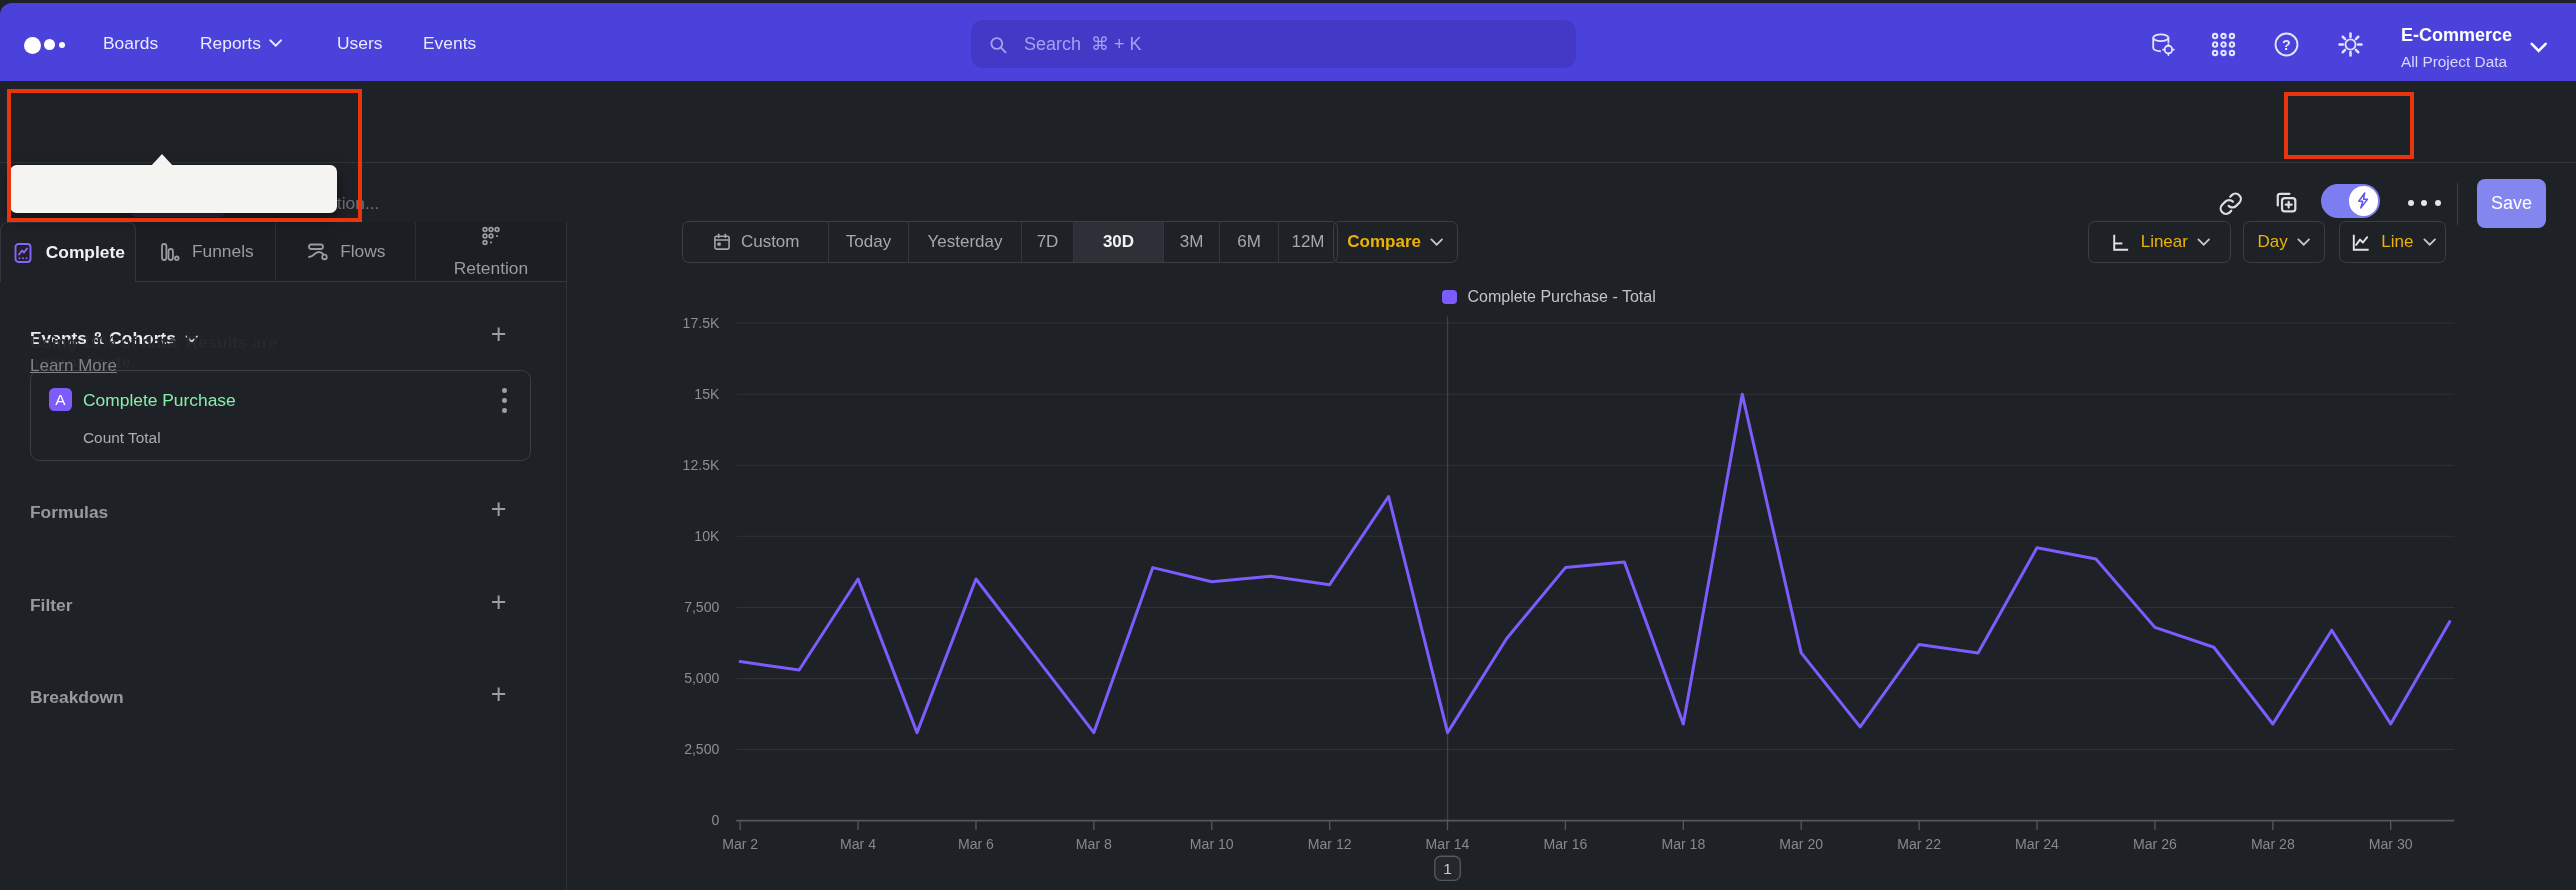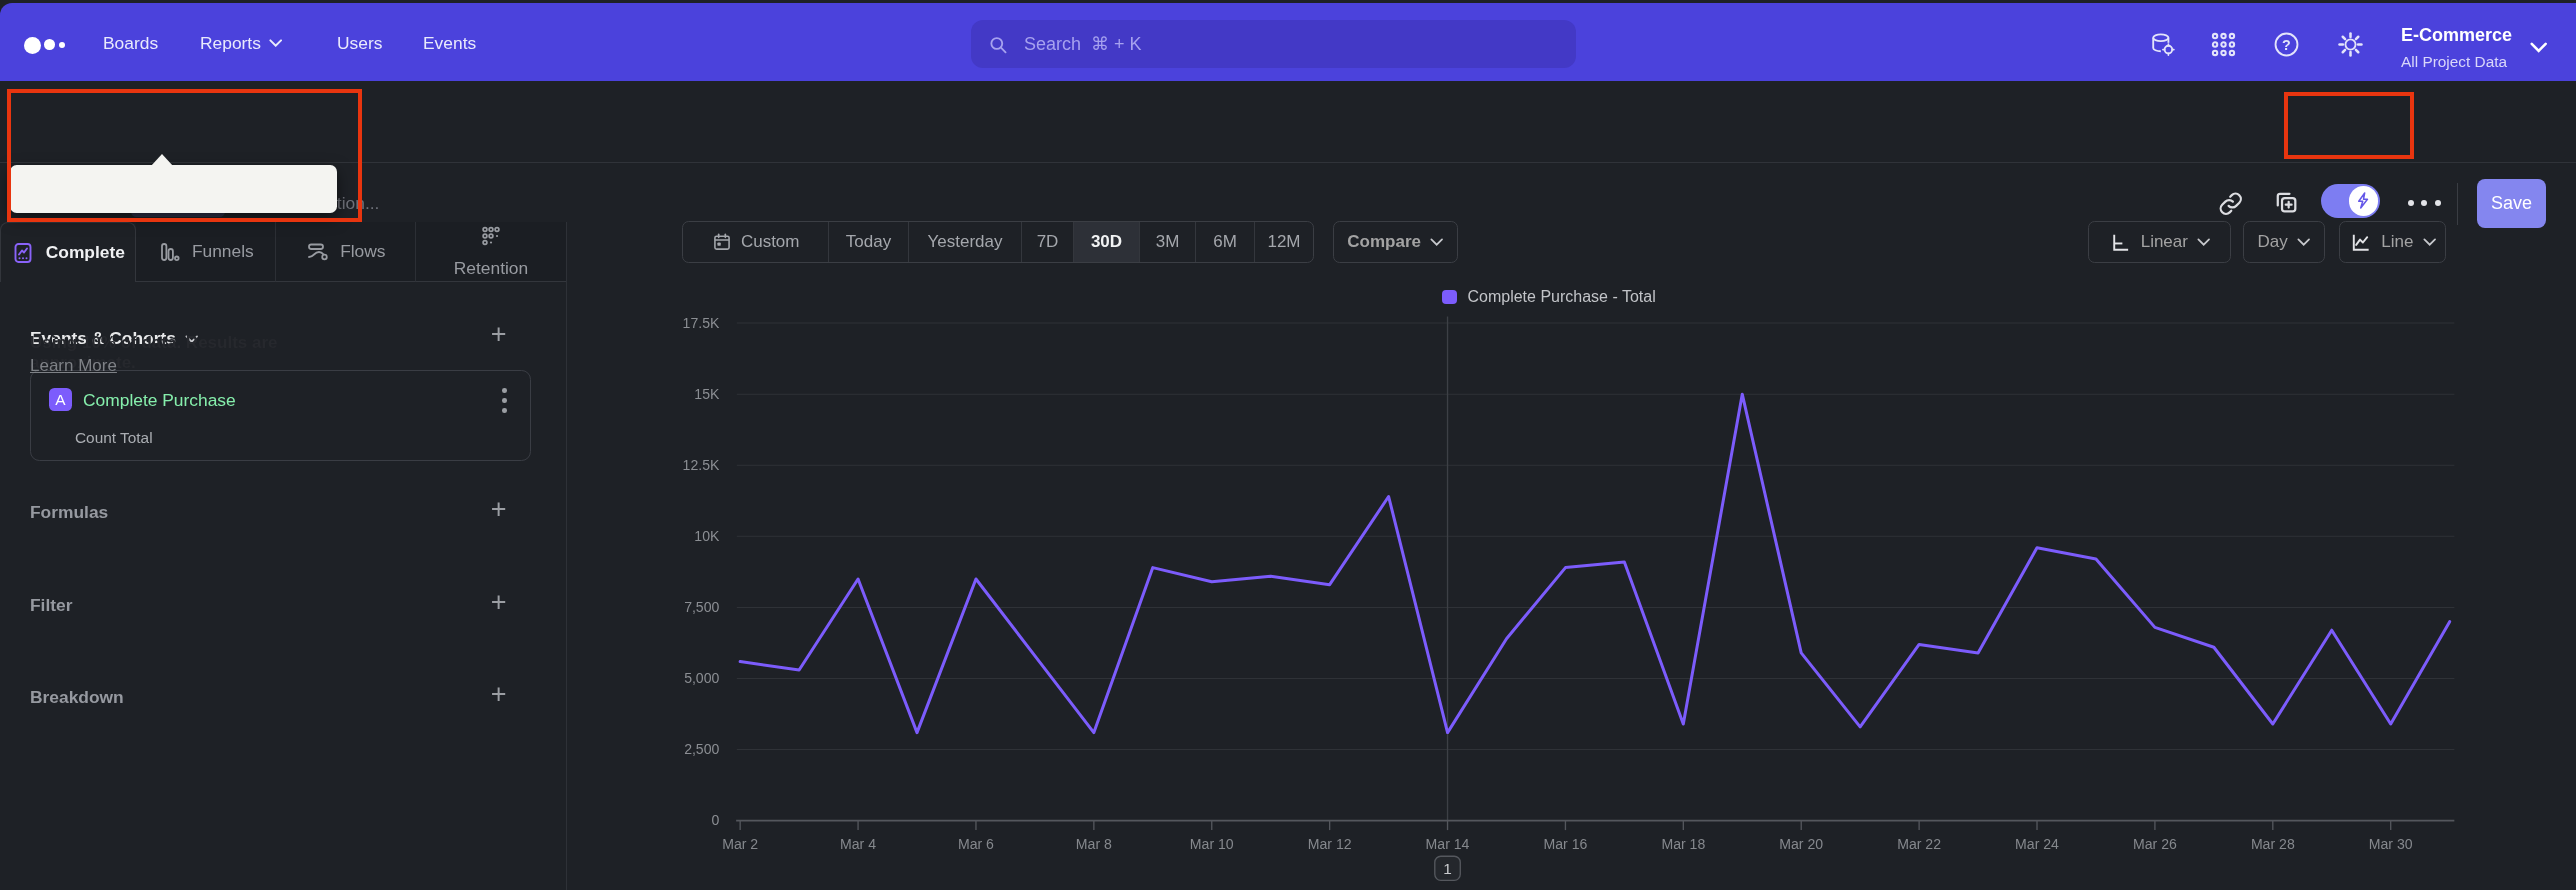--- a/index.html
+++ b/index.html
@@ -50,32 +50,32 @@
   .tab.active{background:#1e2126;border:1.3px solid #33363c;border-bottom:none;border-radius:8px 8px 0 0;
               color:#f0f1f3;font-weight:bold;}
   .section-head{font-size:17.4px;font-weight:bold;color:#e8e9ea;display:flex;align-items:center;gap:9.4px;}
   .section-dim{color:#9699a0;}
   .plus-btn{width:29.5px;text-align:center;font-size:27px;font-weight:300;color:#9b9ea3;cursor:pointer;line-height:27px;}
   #event-card{left:30px;top:370px;width:501px;height:91px;border:1.3px solid #3a3d44;border-radius:9.4px;
               box-sizing:border-box;cursor:pointer;}
   #event-letter{left:49px;top:388px;width:23px;height:23px;border-radius:5.4px;background:#7c5cfc;color:#fff;
                 font-size:15.4px;display:flex;align-items:center;justify-content:center;}
   #event-name{left:83px;top:390px;font-size:17.4px;color:#86efac;text-align:right;}
-  #event-metric{left:75px;top:429px;font-size:15.4px;color:#aaadb2;}
+  #event-metric{left:83px;top:429px;font-size:15.4px;color:#aaadb2;}
   #kebab{left:502px;top:388px;display:flex;flex-direction:column;gap:5.4px;cursor:pointer;}
   #kebab i{width:4.7px;height:4.7px;border-radius:50%;background:#9b9ea3;}
   
   #range-group{left:682px;top:221px;height:42px;display:flex;border:1.3px solid #3b3e44;border-radius:6.7px;
                box-sizing:border-box;overflow:hidden;}
   .range-seg{display:flex;align-items:center;justify-content:center;gap:9.4px;font-size:17px;color:#a4a7ac;
              border-right:1.3px solid #34373d;box-sizing:border-box;cursor:pointer;}
   .range-seg:last-child{border-right:none;}
   .range-seg.active{background:#2d3037;color:#f2f3f4;font-weight:bold;}
   .ctl-btn{top:221px;height:42px;border:1.3px solid #3b3e44;border-radius:6.7px;box-sizing:border-box;
-           display:flex;align-items:center;justify-content:center;gap:9.4px;font-size:17px;color:#a3a3a3;cursor:pointer;}
+           display:flex;align-items:center;justify-content:center;gap:9.4px;font-size:17px;color:#eab308;cursor:pointer;}
   .chev{width:13.4px;height:8px;}
   
   #legend{left:1442px;top:288px;display:flex;align-items:center;gap:10.7px;cursor:pointer;text-align:right;}
   #legend-swatch{width:14.8px;height:14.8px;border-radius:4px;background:#7c5cfc;}
   #legend-label{font-size:16px;color:#c2c4c8;}
   #chart-svg{left:657px;top:288px;}
   svg text{font-family:"Liberation Sans","DejaVu Sans",sans-serif;}
 </style>
 </head>
 <body>
@@ -299,21 +299,21 @@
     </div>
     <div class="range-seg" style="width:80px;">
         <span>Today</span>
       </div>
     <div class="range-seg" style="width:113px;">
         <span>Yesterday</span>
       </div>
     <div class="range-seg" style="width:52px;">
         <span>7D</span>
       </div>
-    <div class="range-seg active" style="width:66px;">
+    <div class="range-seg active" style="width:90px;">
         <span>30D</span>
       </div>
     <div class="range-seg" style="width:56px;">
         <span>3M</span>
       </div>
     <div class="range-seg" style="width:59px;">
         <span>6M</span>
       </div>
     <div class="range-seg" style="width:58px;">
         <span>12M</span>

